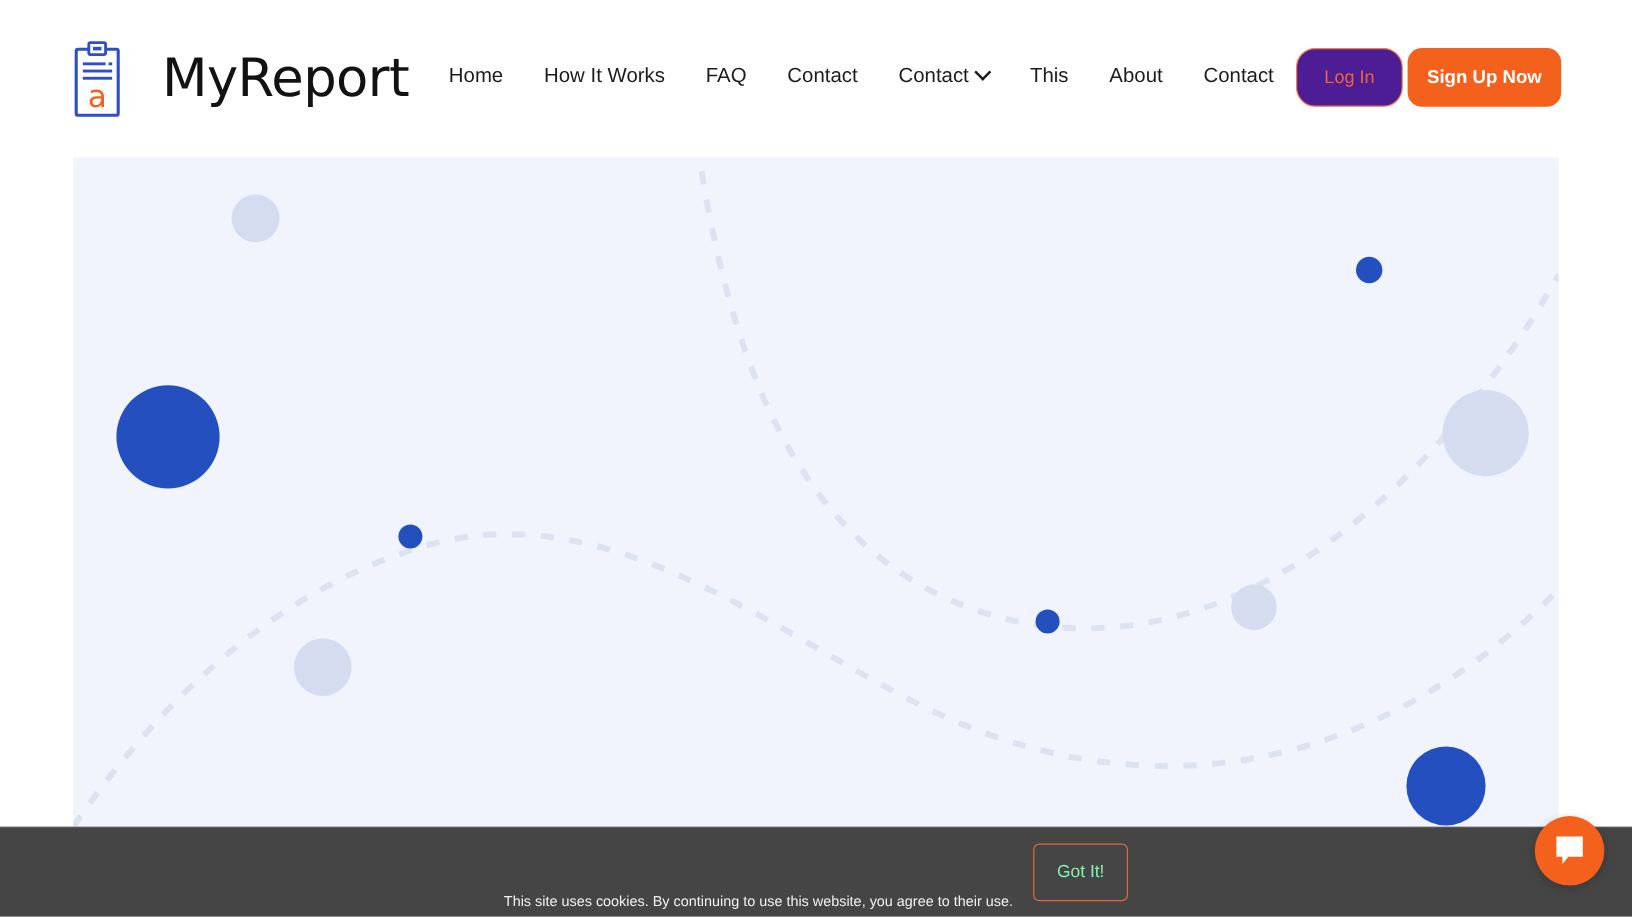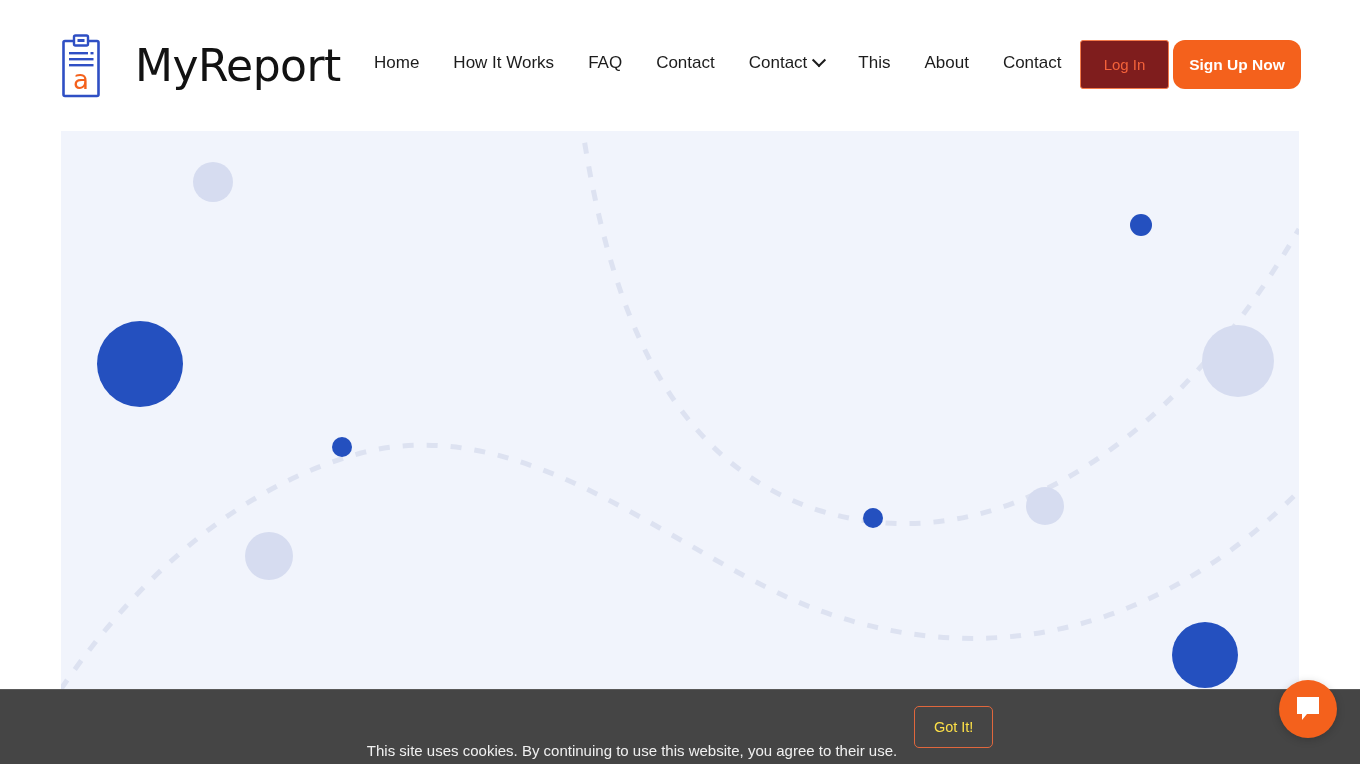--- a/index.html
+++ b/index.html
@@ -91,22 +91,22 @@
     top: 40px;
     display: flex;
     align-items: stretch;
     gap: 4px;
   }
 
   .btn-login {
     width: 89px;
     height: 49px;
     border: 1.5px solid #f47b4a;
-    border-radius: 3px;
-    background: #7f1d1d;
+    border-radius: 16px;
+    background: #4c1d95;
     color: #f4623a;
     font-size: 15px;
     font-family: "Liberation Sans", sans-serif;
     cursor: pointer;
     display: flex;
     align-items: center;
     justify-content: center;
   }
 
   .btn-signup {
@@ -153,35 +153,35 @@
     height: 75px;
     background: #454545;
     border-top: 1px solid #5a5a5a;
     display: flex;
     align-items: center;
     justify-content: center;
     gap: 17px;
   }
 
   .cookie-text {
-    font-size: 15px;
+    font-size: 12px;
     color: #f0f0f0;
     line-height: 22px;
     white-space: nowrap;
     margin-top: 48px;
   }
 
   .btn-gotit {
     min-width: 79px;
-    height: 42px;
+    height: 48px;
     padding: 0 16px;
     border: 1.5px solid #e0673d;
     border-radius: 5px;
     background: transparent;
-    color: #fde047;
+    color: #86efac;
     font-size: 14.5px;
     font-family: "Liberation Sans", sans-serif;
     cursor: pointer;
     display: flex;
     align-items: center;
     justify-content: center;
   }
 
   
   .chat-btn {

